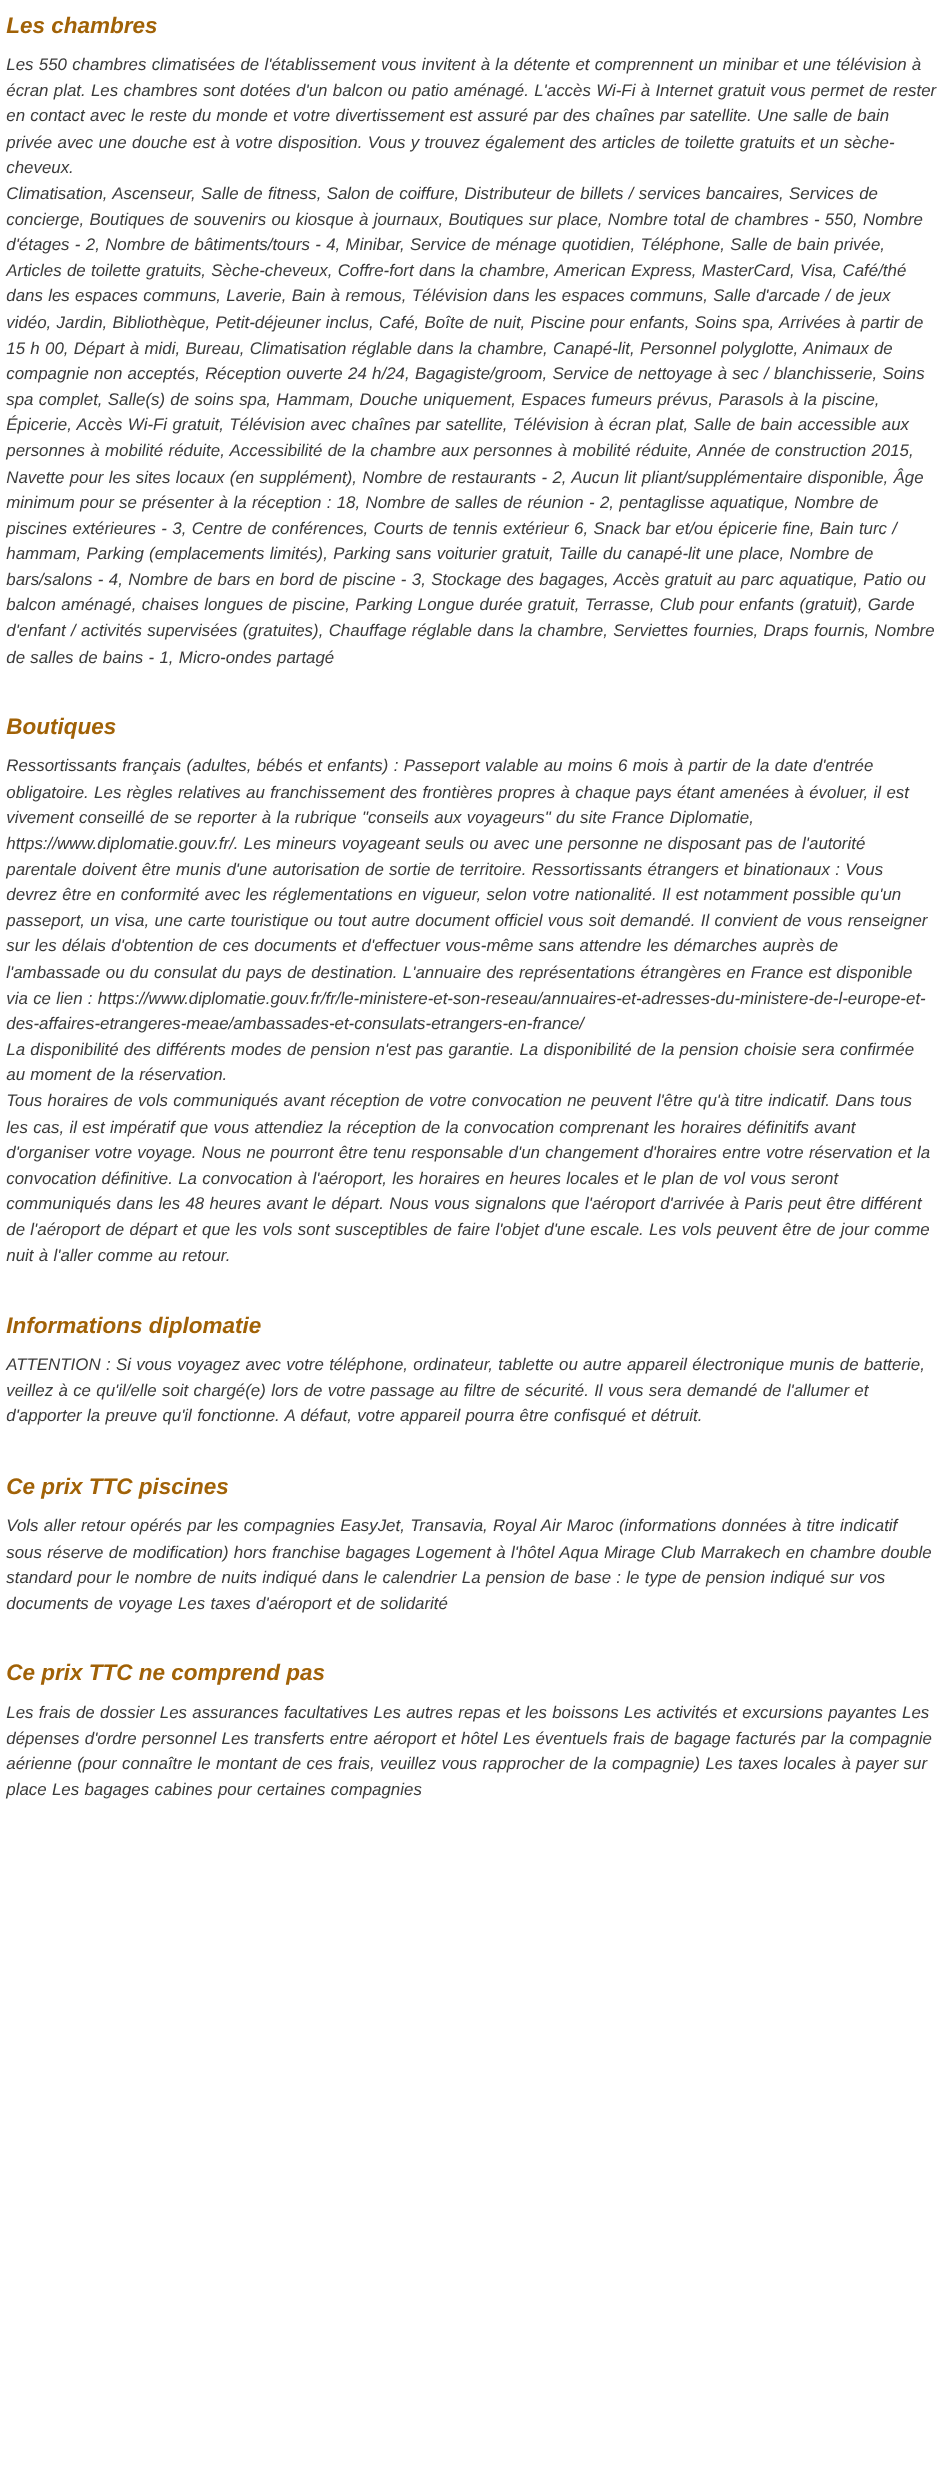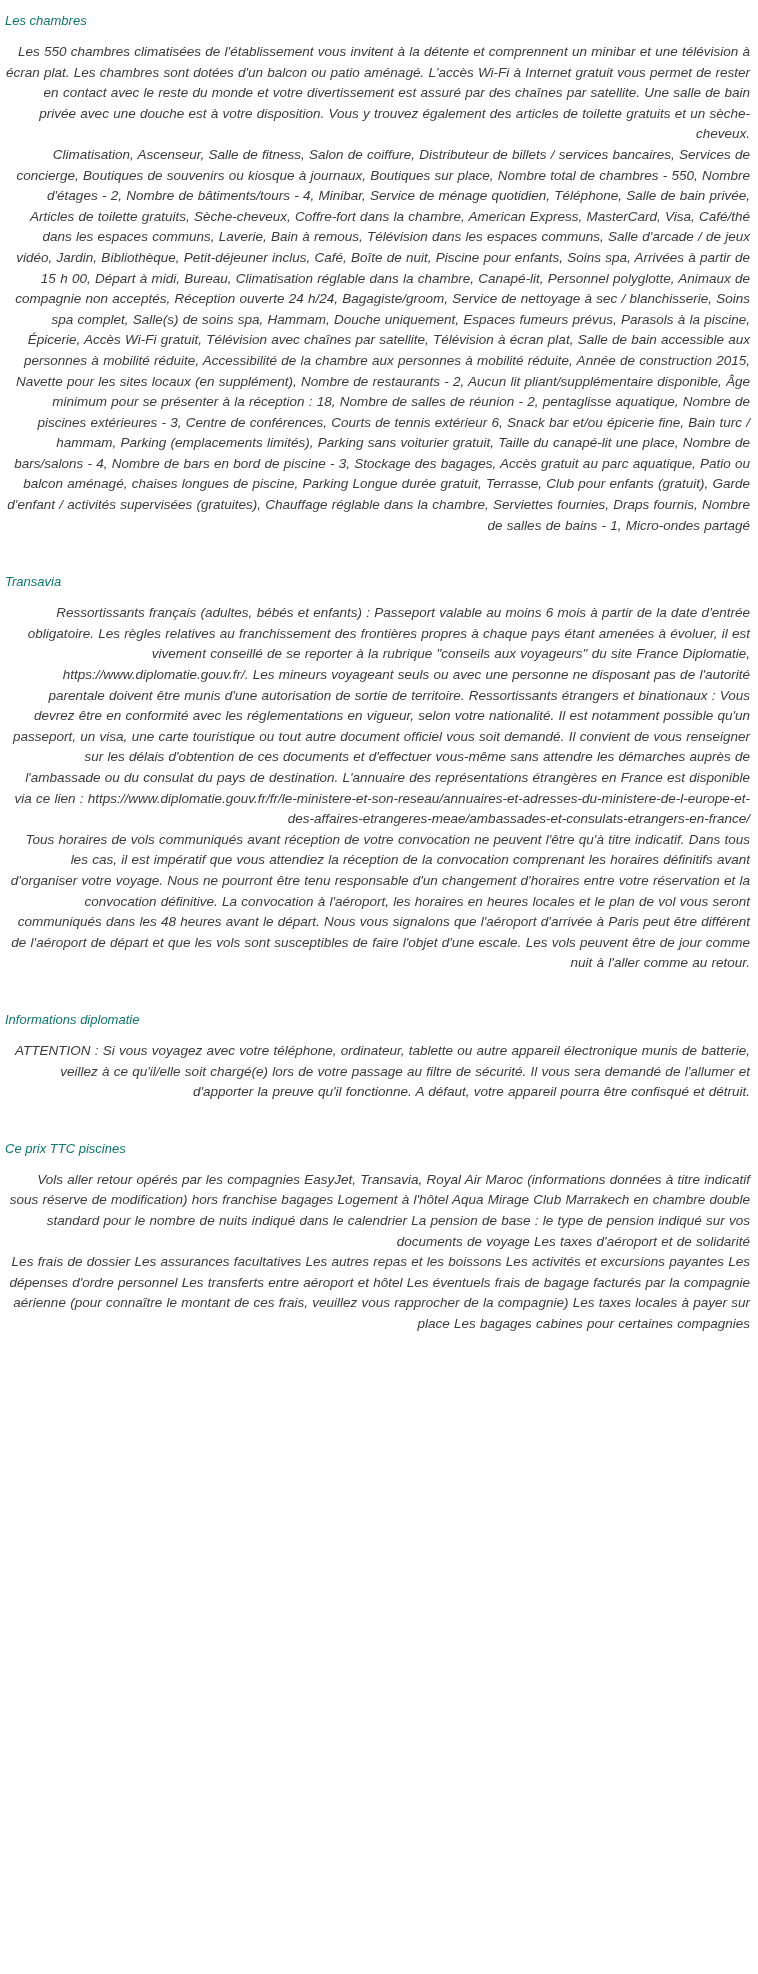--- a/index.html
+++ b/index.html
@@ -13,74 +13,75 @@
     font-family: "Liberation Sans", sans-serif;
     font-style: italic;
     color: #3b3b3b;
     -webkit-font-smoothing: antialiased;
   }
   .page {
     padding: 5px 8px 30px 5px;
     box-sizing: border-box;
   }
   .sec h2 {
-    color: #0f766e;
-    font-size: 13px;
+    color: #a16207;
+    font-size: 18px;
     line-height: 25px;
-    font-weight: normal;
+    font-weight: bold;
     font-style: italic;
     margin: 33px 0 9px 0;
   }
   .sec:first-child h2 {
     margin-top: 3px;
   }
   .sec p {
     font-size: 13.5px;
     line-height: 20.6px;
     margin: 0;
     word-spacing: 0.5px;
-    text-align: right;
   }
 </style>
 </head>
 <body>
 
 <div class="page">
 
   <section class="sec">
     <h2>Les chambres</h2>
     <p>Les 550 chambres climatisées de l'établissement vous invitent à la détente et comprennent un minibar et une télévision à écran plat. Les chambres sont dotées d'un balcon ou patio aménagé. L'accès Wi-Fi à Internet gratuit vous permet de rester en contact avec le reste du monde et votre divertissement est assuré par des chaînes par satellite. Une salle de bain privée avec une douche est à votre disposition. Vous y trouvez également des articles de toilette gratuits et un sèche-cheveux.</p>
   </section>
 
   <section class="sec">
     <p>Climatisation, Ascenseur, Salle de fitness, Salon de coiffure, Distributeur de billets / services bancaires, Services de concierge, Boutiques de souvenirs ou kiosque à journaux, Boutiques sur place, Nombre total de chambres - 550, Nombre d'étages - 2, Nombre de bâtiments/tours - 4, Minibar, Service de ménage quotidien, Téléphone, Salle de bain privée, Articles de toilette gratuits, Sèche-cheveux, Coffre-fort dans la chambre, American Express, MasterCard, Visa, Café/thé dans les espaces communs, Laverie, Bain à remous, Télévision dans les espaces communs, Salle d'arcade / de jeux vidéo, Jardin, Bibliothèque, Petit-déjeuner inclus, Café, Boîte de nuit, Piscine pour enfants, Soins spa, Arrivées à partir de 15 h 00, Départ à midi, Bureau, Climatisation réglable dans la chambre, Canapé-lit, Personnel polyglotte, Animaux de compagnie non acceptés, Réception ouverte 24 h/24, Bagagiste/groom, Service de nettoyage à sec / blanchisserie, Soins spa complet, Salle(s) de soins spa, Hammam, Douche uniquement, Espaces fumeurs prévus, Parasols à la piscine, Épicerie, Accès Wi-Fi gratuit, Télévision avec chaînes par satellite, Télévision à écran plat, Salle de bain accessible aux personnes à mobilité réduite, Accessibilité de la chambre aux personnes à mobilité réduite, Année de construction 2015, Navette pour les sites locaux (en supplément), Nombre de restaurants - 2, Aucun lit pliant/supplémentaire disponible, Âge minimum pour se présenter à la réception : 18, Nombre de salles de réunion - 2, pentaglisse aquatique, Nombre de piscines extérieures - 3, Centre de conférences, Courts de tennis extérieur 6, Snack bar et/ou épicerie fine, Bain turc / hammam, Parking (emplacements limités), Parking sans voiturier gratuit, Taille du canapé-lit une place, Nombre de bars/salons - 4, Nombre de bars en bord de piscine - 3, Stockage des bagages, Accès gratuit au parc aquatique, Patio ou balcon aménagé, chaises longues de piscine, Parking Longue durée gratuit, Terrasse, Club pour enfants (gratuit), Garde d'enfant / activités supervisées (gratuites), Chauffage réglable dans la chambre, Serviettes fournies, Draps fournis, Nombre de salles de bains - 1, Micro-ondes partagé</p>
   </section>
 
   <section class="sec">
-    <h2>Transavia</h2>
+    <h2>Boutiques</h2>
     <p>Ressortissants français (adultes, bébés et enfants) : Passeport valable au moins 6 mois à partir de la date d'entrée obligatoire. Les règles relatives au franchissement des frontières propres à chaque pays étant amenées à évoluer, il est vivement conseillé de se reporter à la rubrique "conseils aux voyageurs" du site France Diplomatie, https://www.diplomatie.gouv.fr/. Les mineurs voyageant seuls ou avec une personne ne disposant pas de l'autorité parentale doivent être munis d'une autorisation de sortie de territoire. Ressortissants étrangers et binationaux : Vous devrez être en conformité avec les réglementations en vigueur, selon votre nationalité. Il est notamment possible qu'un passeport, un visa, une carte touristique ou tout autre document officiel vous soit demandé. Il convient de vous renseigner sur les délais d'obtention de ces documents et d'effectuer vous-même sans attendre les démarches auprès de l'ambassade ou du consulat du pays de destination. L'annuaire des représentations étrangères en France est disponible via ce lien : https://www.diplomatie.gouv.fr/fr/le-ministere-et-son-reseau/annuaires-et-adresses-du-ministere-de-l-europe-et-des-affaires-etrangeres-meae/ambassades-et-consulats-etrangers-en-france/</p>
   </section>
 
   <section class="sec">
+    <p>La disponibilité des différents modes de pension n'est pas garantie. La disponibilité de la pension choisie sera confirmée au moment de la réservation.</p>
   </section>
 
   <section class="sec">
   </section>
 
   <section class="sec">
     <p>Tous horaires de vols communiqués avant réception de votre convocation ne peuvent l'être qu'à titre indicatif. Dans tous les cas, il est impératif que vous attendiez la réception de la convocation comprenant les horaires définitifs avant d'organiser votre voyage. Nous ne pourront être tenu responsable d'un changement d'horaires entre votre réservation et la convocation définitive. La convocation à l'aéroport, les horaires en heures locales et le plan de vol vous seront communiqués dans les 48 heures avant le départ. Nous vous signalons que l'aéroport d'arrivée à Paris peut être différent de l'aéroport de départ et que les vols sont susceptibles de faire l'objet d'une escale. Les vols peuvent être de jour comme nuit à l'aller comme au retour.</p>
   </section>
 
   <section class="sec">
     <h2>Informations diplomatie</h2>
     <p>ATTENTION : Si vous voyagez avec votre téléphone, ordinateur, tablette ou autre appareil électronique munis de batterie, veillez à ce qu'il/elle soit chargé(e) lors de votre passage au filtre de sécurité. Il vous sera demandé de l'allumer et d'apporter la preuve qu'il fonctionne. A défaut, votre appareil pourra être confisqué et détruit.</p>
   </section>
 
   <section class="sec">
     <h2>Ce prix TTC piscines</h2>
     <p>Vols aller retour opérés par les compagnies EasyJet, Transavia, Royal Air Maroc (informations données à titre indicatif sous réserve de modification) hors franchise bagages Logement à l'hôtel Aqua Mirage Club Marrakech en chambre double standard pour le nombre de nuits indiqué dans le calendrier La pension de base : le type de pension indiqué sur vos documents de voyage Les taxes d'aéroport et de solidarité</p>
   </section>
 
   <section class="sec">
+    <h2>Ce prix TTC ne comprend pas</h2>
     <p>Les frais de dossier Les assurances facultatives Les autres repas et les boissons Les activités et excursions payantes Les dépenses d'ordre personnel Les transferts entre aéroport et hôtel Les éventuels frais de bagage facturés par la compagnie aérienne (pour connaître le montant de ces frais, veuillez vous rapprocher de la compagnie) Les taxes locales à payer sur place Les bagages cabines pour certaines compagnies</p>
   </section>
 
 </div>
 
 </body></html>

